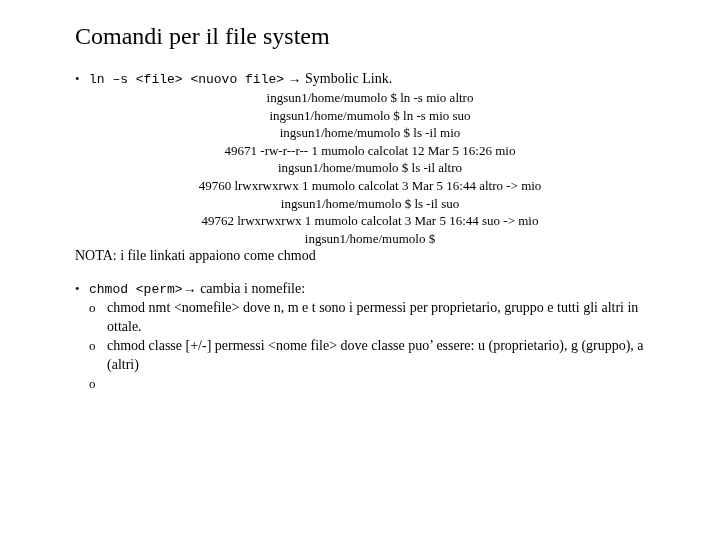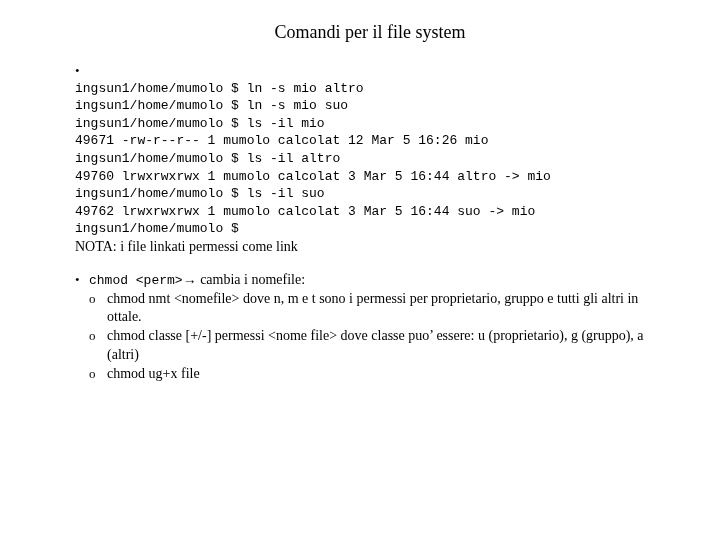--- a/index.html
+++ b/index.html
@@ -11,22 +11,22 @@
     font-family: "Times New Roman", Times, serif;
     color: #000000;
     box-sizing: border-box;
     padding: 20px 55px 20px 75px;
     font-size: 14px;
     line-height: 1.35;
   }
   h1.title {
     font-family: "Times New Roman", Times, serif;
     font-weight: normal;
-    font-size: 18px;
-    text-align: center;
+    font-size: 24px;
+    text-align: left;
     margin: 0 0 18px 0;
   }
   .mono {
     font-family: "Courier New", Courier, monospace;
     font-size: 13px;
   }
   .bullet-row {
     display: flex;
     align-items: baseline;
   }
@@ -39,65 +39,70 @@
     display: flex;
     align-items: baseline;
     margin-left: 14px;
   }
   .sub-dot {
     width: 18px;
     flex: 0 0 18px;
     font-size: 13px;
   }
   .terminal {
-    font-family: Liberation Mono, monospace;
+    font-family: Liberation Serif, serif;
     font-size: 13px;
     white-space: pre;
     line-height: 1.35;
+    text-align: center;
   }
   .serif {
     font-family: "Times New Roman", Times, serif;
     font-size: 14px;
   }
   .arrow { font-family: "Times New Roman", Times, serif; }
   .block { margin-bottom: 14px; }
 </style>
 </head>
 <body>
 
 <h1 class="title">Comandi per il file system</h1>
 
 <div class="block">
   <div class="bullet-row">
     <div class="bullet-dot">•</div>
+    <div>
+      <span class="mono">ln –s &lt;file&gt; &lt;nuovo file&gt;</span>
+      <span class="arrow"> → </span>
+      <span class="serif">Symbolic Link.</span>
+    </div>
   </div>
   <div class="terminal">ingsun1/home/mumolo $ ln -s mio altro
 ingsun1/home/mumolo $ ln -s mio suo
 ingsun1/home/mumolo $ ls -il mio
 49671 -rw-r--r-- 1 mumolo calcolat 12 Mar 5 16:26 mio
 ingsun1/home/mumolo $ ls -il altro
 49760 lrwxrwxrwx 1 mumolo calcolat 3 Mar 5 16:44 altro -&gt; mio
 ingsun1/home/mumolo $ ls -il suo
 49762 lrwxrwxrwx 1 mumolo calcolat 3 Mar 5 16:44 suo -&gt; mio
 ingsun1/home/mumolo $</div>
-  <div class="serif">NOTA: i file linkati permessi come link</div>
+  <div class="serif">NOTA: i file linkati appaiono come chmod</div>
 </div>
 
 <div class="block">
   <div class="bullet-row">
     <div class="bullet-dot">•</div>
     <div>
       <span class="mono">chmod      &lt;perm&gt;</span><span class="arrow">→ </span><span class="serif">cambia i nomefile:</span>
     </div>
   </div>
   <div class="sub-row">
     <div class="sub-dot">o</div>
     <div class="serif">chmod nmt &lt;nomefile&gt; dove n, m e t sono i permessi per proprietario, gruppo e tutti gli altri in ottale.</div>
   </div>
   <div class="sub-row">
     <div class="sub-dot">o</div>
     <div class="serif">chmod classe [+/-] permessi &lt;nome file&gt; dove classe puo’ essere: u (proprietario), g (gruppo), a (altri)</div>
   </div>
   <div class="sub-row">
     <div class="sub-dot">o</div>
-    <div class="serif">chmod ug+x file</div>
   </div>
 </div>
 
 </body></html>

